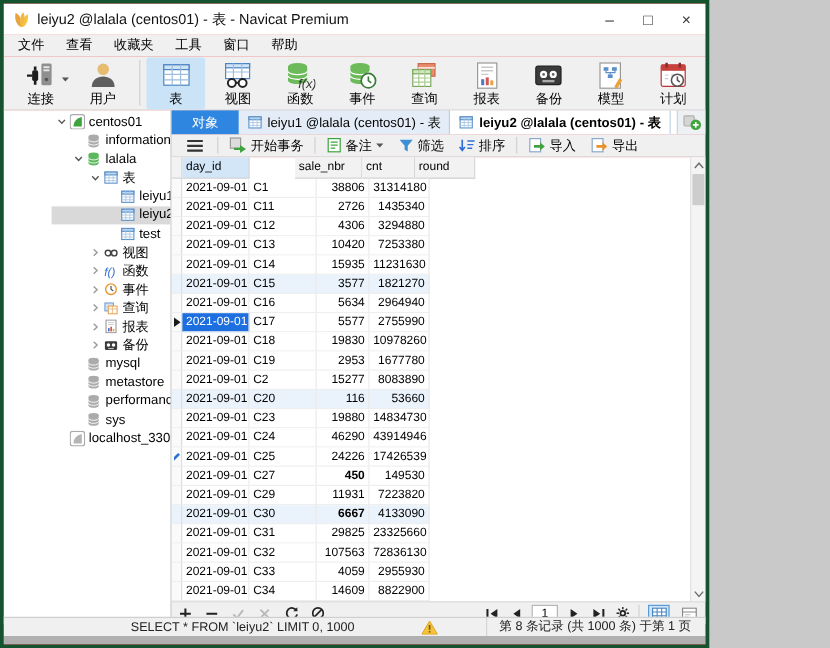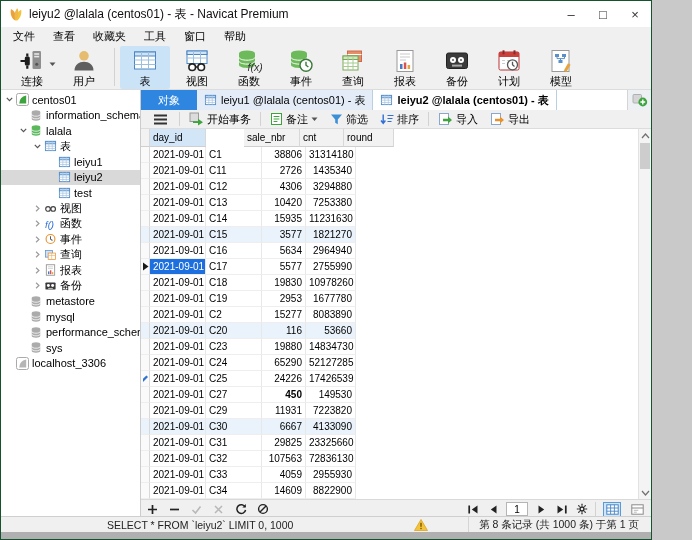--- a/index.html
+++ b/index.html
@@ -1,17 +1,17 @@
 <!DOCTYPE html>
 <html><head>
 <meta charset="utf-8">
 <style>
   html,body{margin:0;padding:0;background:#c9c9c9;}
   *{box-sizing:border-box;}
-  .window{position:relative;width:652px;height:540px;background:#ef4444;border:1px solid #14532d;
+  .window{position:relative;width:591px;height:540px;background:#ef4444;border:3px solid #14532d;
     font-family:"Liberation Sans","DejaVu Sans",sans-serif;font-size:11px;color:#000;overflow:hidden;}
   svg{display:block;}
 
   
   .titlebar{height:26px;display:flex;align-items:center;padding-left:7px;background:#fff;}
   .title-text{margin-left:6px;font-size:12px;color:#111;}
   .win-controls{margin-left:auto;display:flex;height:26px;}
   .win-btn{width:32px;height:26px;display:flex;align-items:center;justify-content:center;font-size:13px;color:#333;}
 
   
@@ -22,21 +22,21 @@
   .toolbar{height:45px;background:#f0f0f0;display:flex;align-items:flex-start;padding:1px 0 0 6px;border-bottom:1px solid #dcdcdc;}
   .tb-item{width:50px;height:43px;display:flex;flex-direction:column;align-items:center;justify-content:space-between;
     padding:2px 0 2px;border-radius:2px;position:relative;margin-right:2px;}
   .tb-item.active{background:#cbe3f7;}
   .tb-label{font-size:11px;line-height:11px;}
   .tb-caret{position:absolute;right:1px;top:16px;}
   .tb-sep{width:1px;height:38px;background:#d2d2d2;margin:2px 5px 0 3px;}
 
   
   .body{position:absolute;top:89px;left:0;right:0;height:428px;display:flex;}
-  .sidebar{width:140px;border-right:1px solid #ccc;background:#fff;padding-top:2px;overflow:hidden;flex:none;}
+  .sidebar{width:140px;border-right:1px solid #ccc;background:#fff;padding-top:2px;overflow:hidden;flex:none;padding-left:40px;}
   .tree-row{height:15.5px;display:flex;align-items:center;white-space:nowrap;}
   .tree-row.selected{background:#d9d9d9;}
   .chev{width:12px;display:flex;justify-content:center;flex:none;}
   .tree-icon{width:14px;display:flex;justify-content:center;flex:none;}
   .tree-label{margin-left:3px;}
 
   .content{flex:1;display:flex;flex-direction:column;min-width:0;}
 
   
   .tabbar{height:20px;background:#d4e4f2;display:flex;align-items:stretch;flex:none;}
@@ -229,44 +229,44 @@
             <circle cx="9" cy="12" r="1.1" fill="#666"></circle>
             <circle cx="17" cy="12" r="1.1" fill="#666"></circle>
             <rect x="8" y="16.6" width="10" height="2" fill="#aaa"></rect>
           </svg>
         </span>
         <span class="tb-label">备份</span>
       </div>
       <div class="tb-item">
         <span class="tb-icon">
           <svg width="26" height="26" viewBox="0 0 26 26">
+            <rect x="4" y="2.5" width="17" height="21" fill="#fff" stroke="#999"></rect>
+            <rect x="7" y="6" width="4" height="3" fill="#5b8fc9"></rect>
+            <rect x="14" y="6" width="4" height="3" fill="#5b8fc9"></rect>
+            <rect x="10.5" y="12" width="4" height="3" fill="#5b8fc9"></rect>
+            <path d="M9 9v1.6h7.5V9M12.5 10.6V12" stroke="#5b8fc9" fill="none"></path>
+            <path d="M15.8 22.5l4.2-7.3 2.6 1.5-4.2 7.3z" fill="#e8a33d"></path>
+          </svg>
+        </span>
+        <span class="tb-label">模型</span>
+      </div>
+      <div class="tb-item">
+        <span class="tb-icon">
+          <svg width="26" height="26" viewBox="0 0 26 26">
             <rect x="3" y="4" width="20" height="18" rx="1.5" fill="#fff" stroke="#b33"></rect>
             <rect x="3" y="4" width="20" height="5" fill="#c9413d"></rect>
             <rect x="6.5" y="2.3" width="2" height="4" fill="#8a2a28"></rect>
             <rect x="17.5" y="2.3" width="2" height="4" fill="#8a2a28"></rect>
             <path d="M6 12.5h3M11 12.5h3M16 12.5h3M6 15.5h3M11 15.5h3" stroke="#ccc"></path>
             <circle cx="16.5" cy="16.8" r="5" fill="#fff" stroke="#555" stroke-width="1.3"></circle>
             <path d="M16.5 13.8v3l2 1.6" stroke="#555" stroke-width="1.3" fill="none"></path>
           </svg>
         </span>
         <span class="tb-label">计划</span>
       </div>
-      <div class="tb-item">
-        <span class="tb-icon">
-          <svg width="26" height="26" viewBox="0 0 26 26">
-            <rect x="4" y="2.5" width="17" height="21" fill="#fff" stroke="#999"></rect>
-            <rect x="7" y="6" width="4" height="3" fill="#5b8fc9"></rect>
-            <rect x="14" y="6" width="4" height="3" fill="#5b8fc9"></rect>
-            <rect x="10.5" y="12" width="4" height="3" fill="#5b8fc9"></rect>
-            <path d="M9 9v1.6h7.5V9M12.5 10.6V12" stroke="#5b8fc9" fill="none"></path>
-            <path d="M15.8 22.5l4.2-7.3 2.6 1.5-4.2 7.3z" fill="#e8a33d"></path>
-          </svg>
-        </span>
-        <span class="tb-label">模型</span>
-      </div>
     </div>
 
   <div class="body">
     <div class="sidebar">
         <div class="tree-row" style="padding-left: 2px;">
           <span class="chev">
             <svg width="9" height="9" viewBox="0 0 10 10">
               <path d="M2 3.2l3 3.2 3-3.2" fill="none" stroke="#555" stroke-width="1.3"></path>
             </svg>
           </span>
@@ -444,32 +444,32 @@
         </div>
         <div class="tree-row" style="padding-left: 16px;">
           <span class="chev"></span>
           <span class="tree-icon">
             <svg width="12" height="13" viewBox="0 0 13 13">
               <ellipse cx="6.5" cy="2.6" rx="4.6" ry="1.9" fill="#ababab"></ellipse>
               <path d="M1.9 2.6v7.8c0 1 2.1 1.9 4.6 1.9s4.6-.9 4.6-1.9V2.6" fill="#ababab"></path>
               <path d="M1.9 5.4c0 1 2.1 1.9 4.6 1.9s4.6-.9 4.6-1.9M1.9 8.2c0 1 2.1 1.9 4.6 1.9s4.6-.9 4.6-1.9" stroke="#fff" stroke-width=".8" fill="none"></path>
             </svg>
           </span>
-          <span class="tree-label">metastore</span>
+          <span class="tree-label">mysql</span>
         </div>
         <div class="tree-row" style="padding-left: 16px;">
           <span class="chev"></span>
           <span class="tree-icon">
             <svg width="12" height="13" viewBox="0 0 13 13">
               <ellipse cx="6.5" cy="2.6" rx="4.6" ry="1.9" fill="#ababab"></ellipse>
               <path d="M1.9 2.6v7.8c0 1 2.1 1.9 4.6 1.9s4.6-.9 4.6-1.9V2.6" fill="#ababab"></path>
               <path d="M1.9 5.4c0 1 2.1 1.9 4.6 1.9s4.6-.9 4.6-1.9M1.9 8.2c0 1 2.1 1.9 4.6 1.9s4.6-.9 4.6-1.9" stroke="#fff" stroke-width=".8" fill="none"></path>
             </svg>
           </span>
-          <span class="tree-label">mysql</span>
+          <span class="tree-label">metastore</span>
         </div>
         <div class="tree-row" style="padding-left: 16px;">
           <span class="chev"></span>
           <span class="tree-icon">
             <svg width="12" height="13" viewBox="0 0 13 13">
               <ellipse cx="6.5" cy="2.6" rx="4.6" ry="1.9" fill="#ababab"></ellipse>
               <path d="M1.9 2.6v7.8c0 1 2.1 1.9 4.6 1.9s4.6-.9 4.6-1.9V2.6" fill="#ababab"></path>
               <path d="M1.9 5.4c0 1 2.1 1.9 4.6 1.9s4.6-.9 4.6-1.9M1.9 8.2c0 1 2.1 1.9 4.6 1.9s4.6-.9 4.6-1.9" stroke="#fff" stroke-width=".8" fill="none"></path>
             </svg>
           </span>
@@ -711,22 +711,22 @@
               <div class="gcell rgutter"></div>
               <div class="gcell" style="width: 56px;">2021-09-01</div>
               <div class="gcell" style="width: 56px;">C23</div>
               <div class="gcell num" style="width: 44px;">19880</div>
               <div class="gcell num" style="width: 50px;">14834730</div>
             </div>
             <div class="grow">
               <div class="gcell rgutter"></div>
               <div class="gcell" style="width: 56px;">2021-09-01</div>
               <div class="gcell" style="width: 56px;">C24</div>
-              <div class="gcell num" style="width: 44px;">65290</div>
-              <div class="gcell num" style="width: 50px;">52127285</div>
+              <div class="gcell num" style="width: 44px;">46290</div>
+              <div class="gcell num" style="width: 50px;">43914946</div>
             </div>
             <div class="grow">
               <div class="gcell rgutter">
                 <span>
                   <svg width="7" height="9" viewBox="0 0 7 9">
                     <path d="M1 8l5-5-1.6-1.6L1 4.8z" fill="#2f6fd6"></path>
                   </svg>
                 </span>
               </div>
               <div class="gcell" style="width: 56px;">2021-09-01</div>
@@ -745,21 +745,21 @@
               <div class="gcell rgutter"></div>
               <div class="gcell" style="width: 56px;">2021-09-01</div>
               <div class="gcell" style="width: 56px;">C29</div>
               <div class="gcell num" style="width: 44px;">11931</div>
               <div class="gcell num" style="width: 50px;">7223820</div>
             </div>
             <div class="grow tint">
               <div class="gcell rgutter"></div>
               <div class="gcell" style="width: 56px;">2021-09-01</div>
               <div class="gcell" style="width: 56px;">C30</div>
-              <div class="gcell num" style="width: 44px;">6667</div>
+              <div class="gcell num" style="width: 44px; font-weight: bold;">6667</div>
               <div class="gcell num" style="width: 50px;">4133090</div>
             </div>
             <div class="grow">
               <div class="gcell rgutter"></div>
               <div class="gcell" style="width: 56px;">2021-09-01</div>
               <div class="gcell" style="width: 56px;">C31</div>
               <div class="gcell num" style="width: 44px;">29825</div>
               <div class="gcell num" style="width: 50px;">23325660</div>
             </div>
             <div class="grow">

